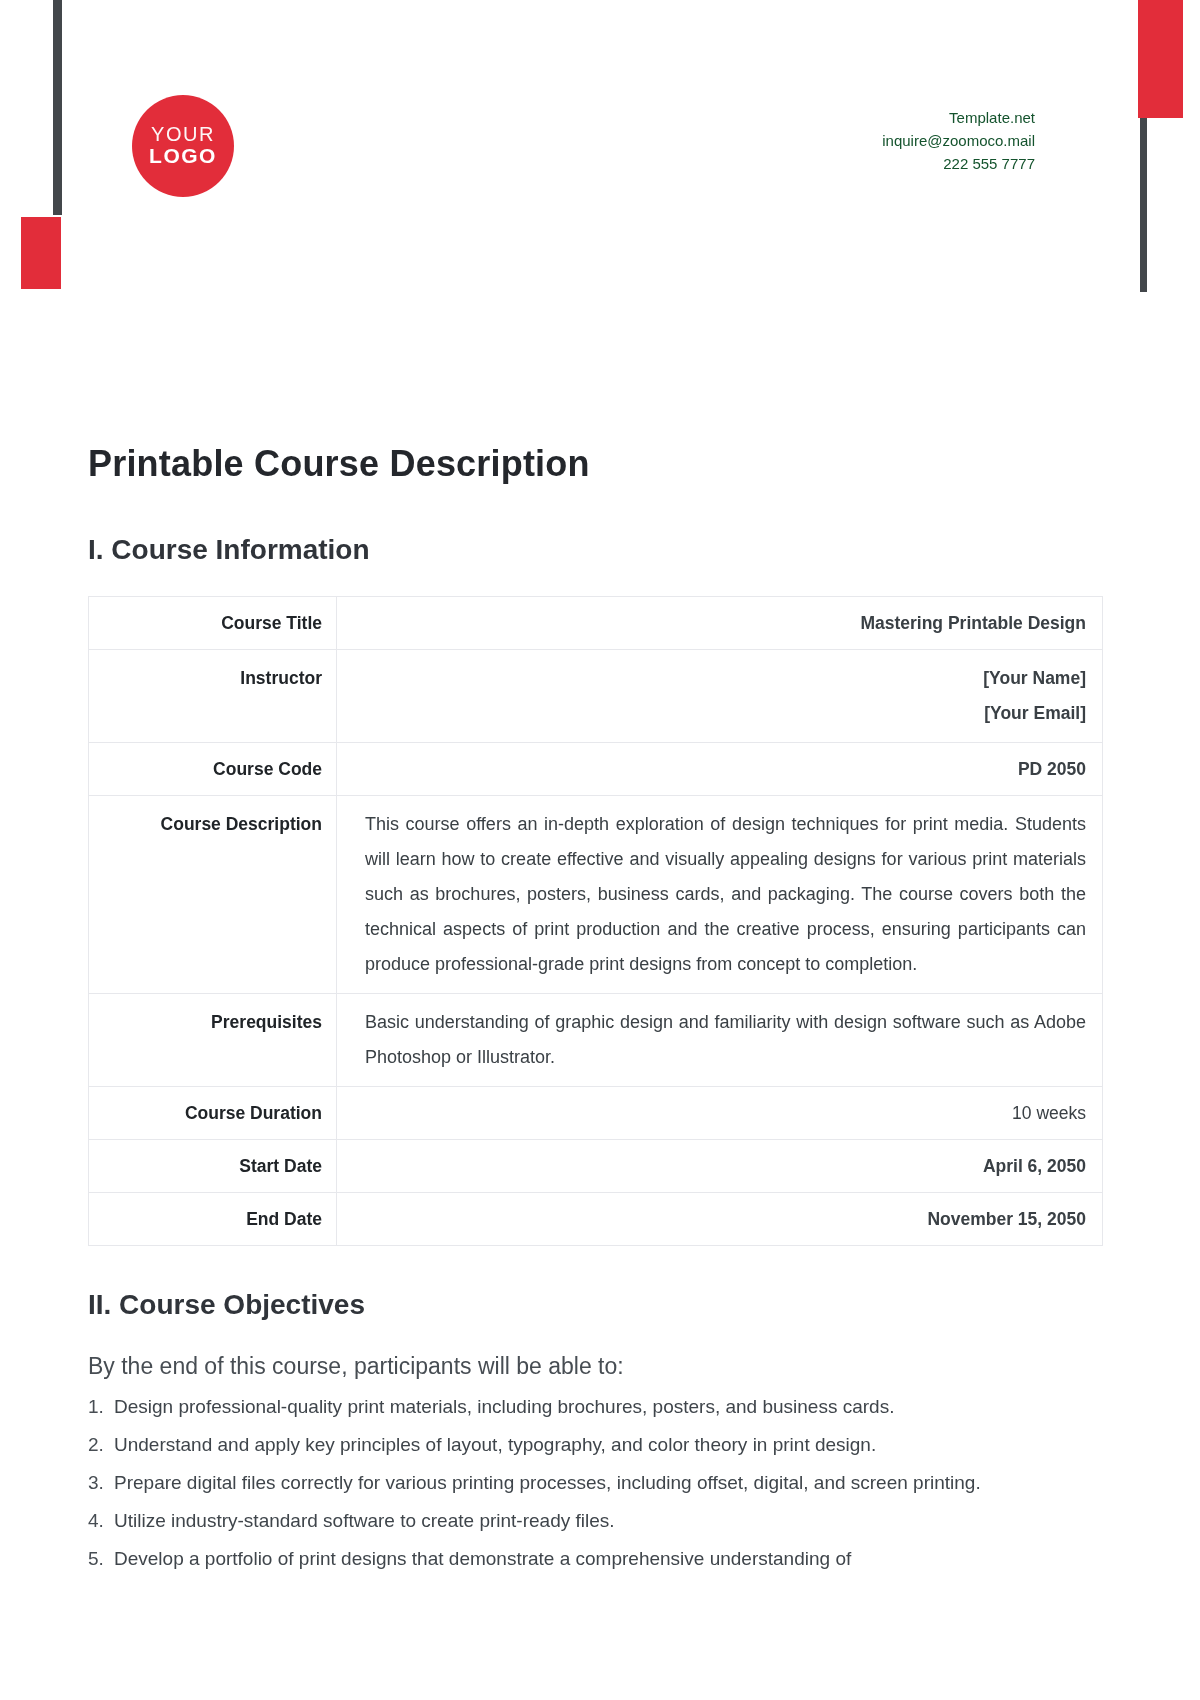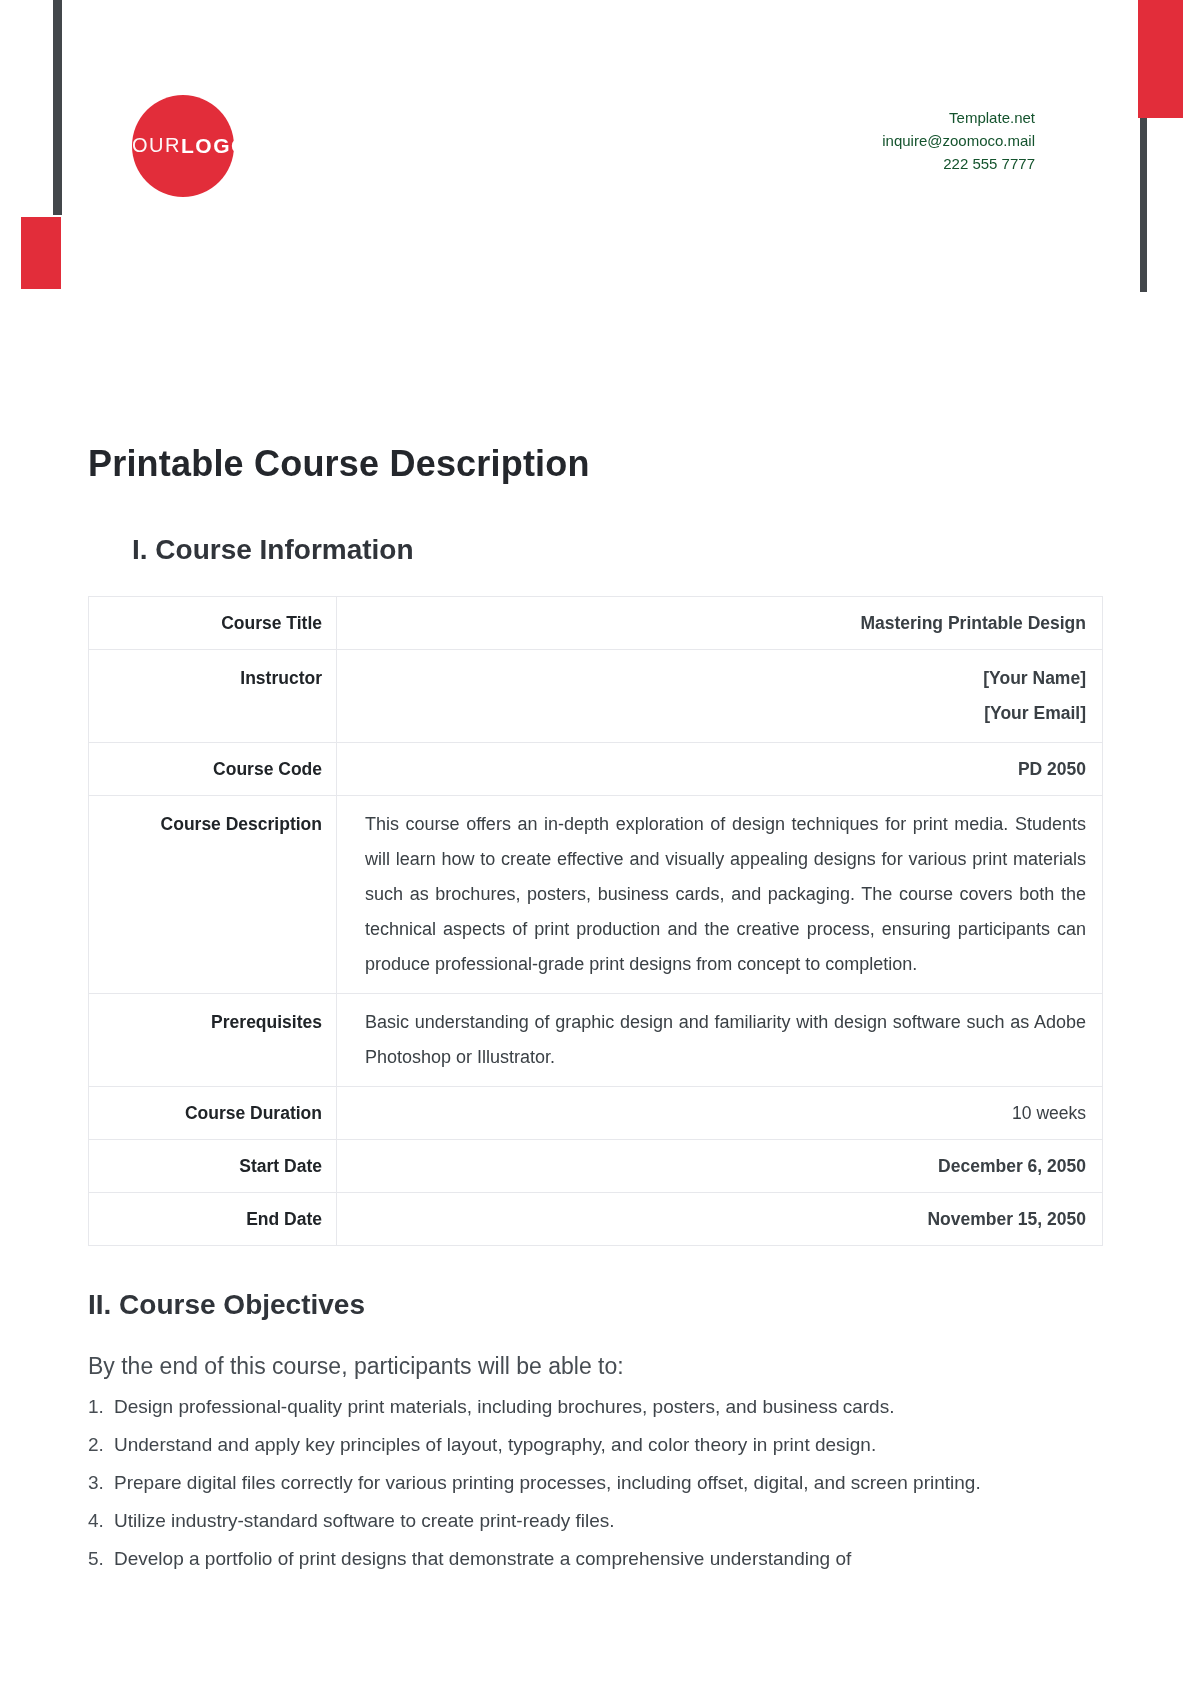--- a/index.html
+++ b/index.html
@@ -17,21 +17,21 @@
   .bar-left-dark  { left: 53px;  top: 0;     width: 9px;  height: 215px; background: var(--bar-dark); }
   .rect-left-red  { left: 21px;  top: 217px; width: 40px; height: 72px;  background: var(--accent-red); }
   .rect-right-red { left: 1138px; top: 0;    width: 45px; height: 118px; background: var(--accent-red); }
   .bar-right-dark { left: 1140px; top: 118px; width: 7px; height: 174px; background: var(--bar-dark); }
 
   
   .logo-circle {
     position: absolute; left: 132px; top: 95px;
     width: 102px; height: 102px; border-radius: 50%;
     background: var(--accent-red);
-    display: flex; flex-direction: row; align-items: center; justify-content: center;
+    display: flex; flex-direction: column; align-items: center; justify-content: center;
     color: #ffffff; text-align: center; line-height: 1.08;
   }
   .logo-line1 { font-size: 20px; font-weight: 300; letter-spacing: 1.5px; opacity: 0.96; }
   .logo-line2 { font-size: 21px; font-weight: 700; letter-spacing: 1.5px; }
 
   
   .contact {
     position: absolute; top: 106px; right: 165px;
     text-align: right; font-size: 15px; line-height: 23px; color: #14532d;
   }
@@ -41,21 +41,21 @@
 
   .doc-title {
     margin-top: 442px;
     text-align: left;
     font-size: 36px; line-height: 44px; font-weight: 700;
     color: #24272c; letter-spacing: 0.2px;
   }
   .section-heading {
     font-size: 28px; line-height: 34px; font-weight: 700; color: #30343a;
   }
-  .heading-1 { margin-top: 47px; margin-left: 44px; }
+  .heading-1 { margin-top: 47px; }
   .heading-2 { margin-top: 42px; }
 
   
   .info-table {
     margin-top: 29px;
     width: 100%;
     border: 1px solid #e7e8ec;
     border-collapse: collapse;
     table-layout: fixed;
   }
@@ -151,21 +151,21 @@
       <tr class="row-multi">
         <td class="tlabel">Prerequisites</td>
         <td class="tvalue vjustify">Basic understanding of graphic design and familiarity with design software such as Adobe Photoshop or Illustrator.</td>
       </tr>
       <tr>
         <td class="tlabel">Course Duration</td>
         <td class="tvalue">10 weeks</td>
       </tr>
       <tr>
         <td class="tlabel">Start Date</td>
-        <td class="tvalue vbold">December 6, 2050</td>
+        <td class="tvalue vbold">April 6, 2050</td>
       </tr>
       <tr>
         <td class="tlabel">End Date</td>
         <td class="tvalue vbold">November 15, 2050</td>
       </tr>
     </tbody>
   </table>
 
   <h2 class="section-heading heading-2">II. Course Objectives</h2>
 

